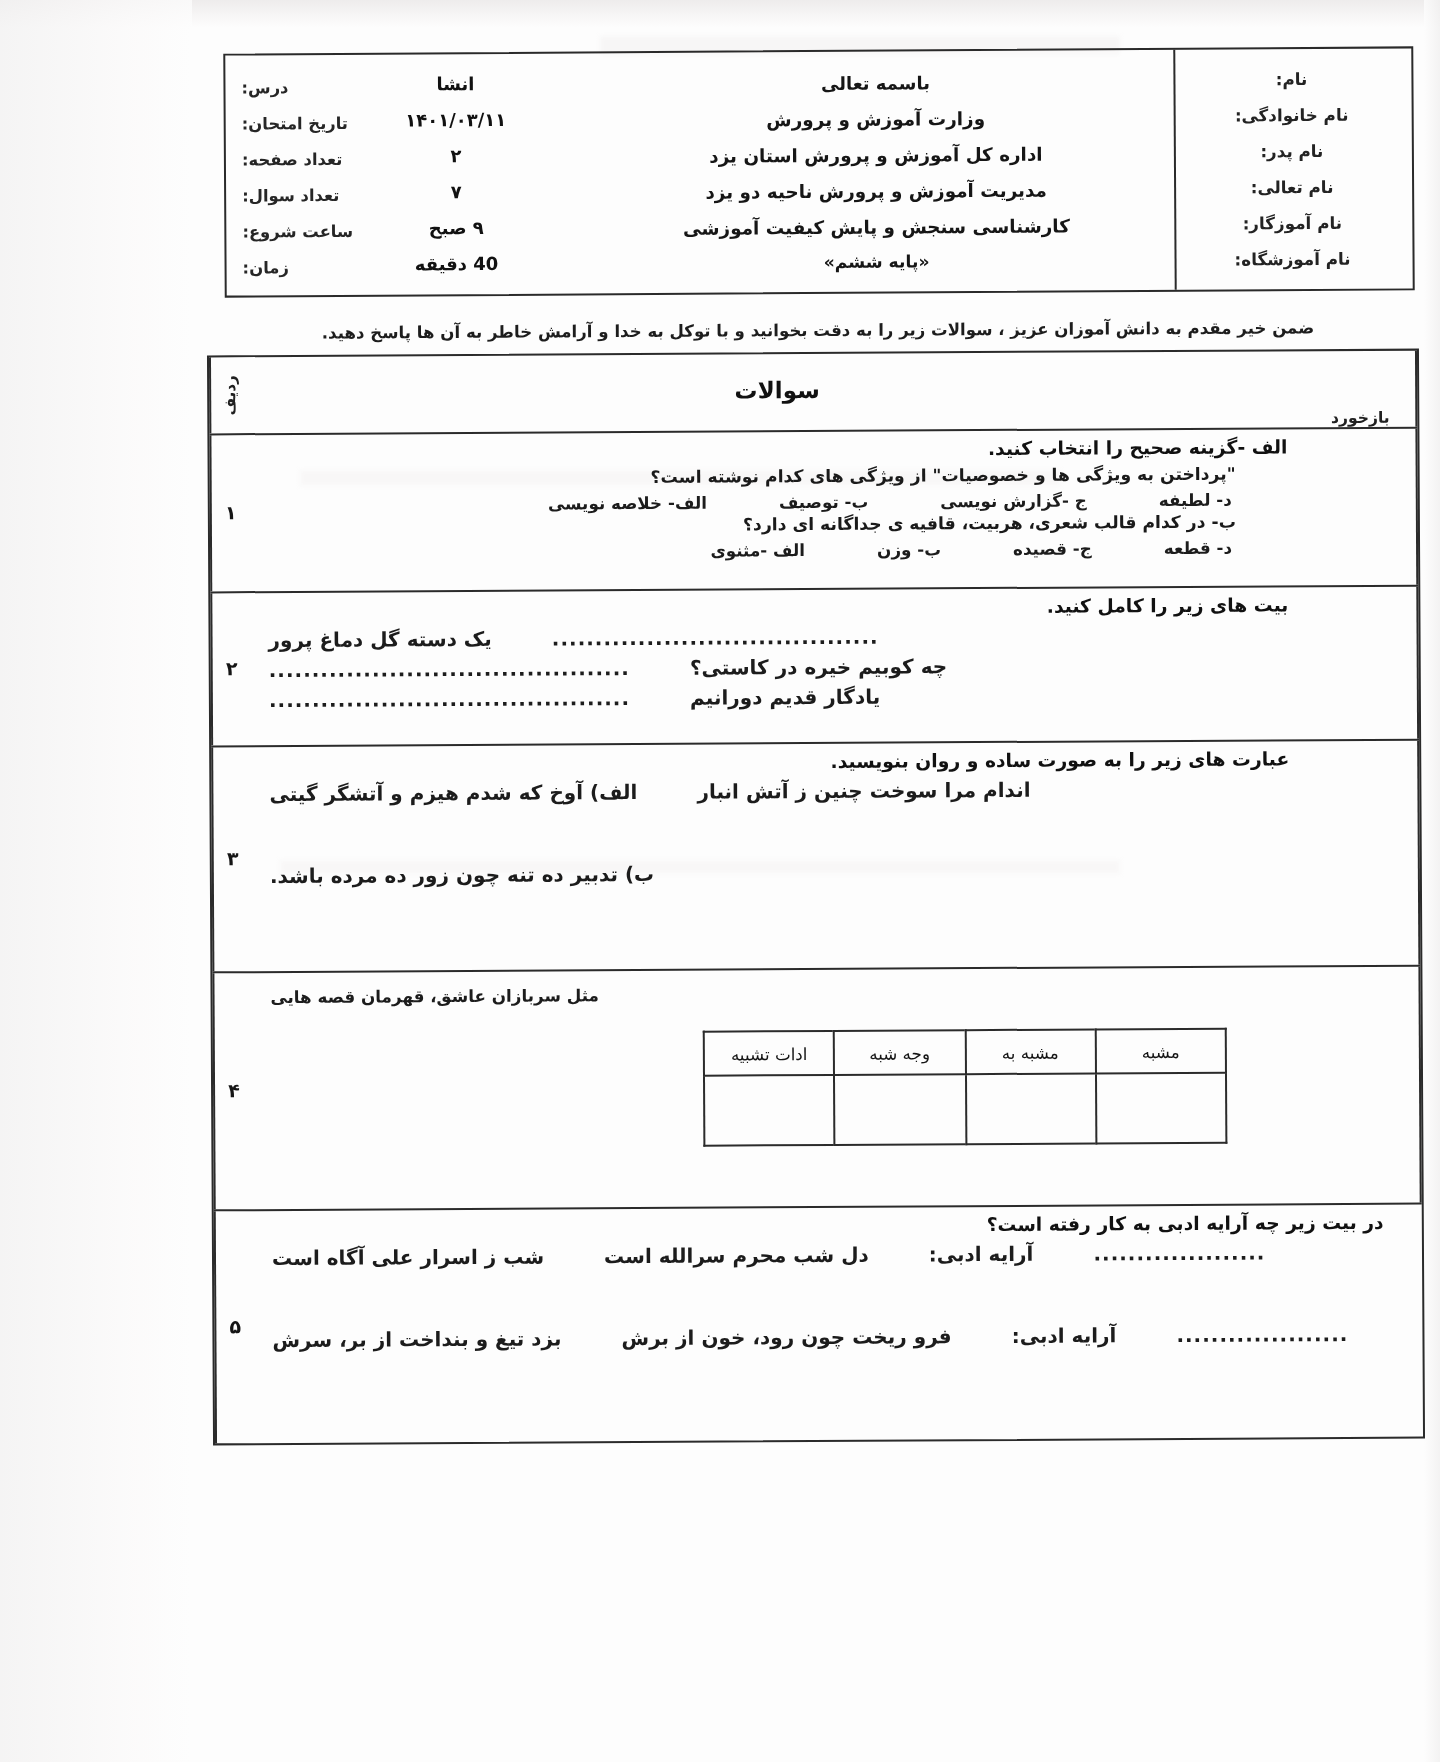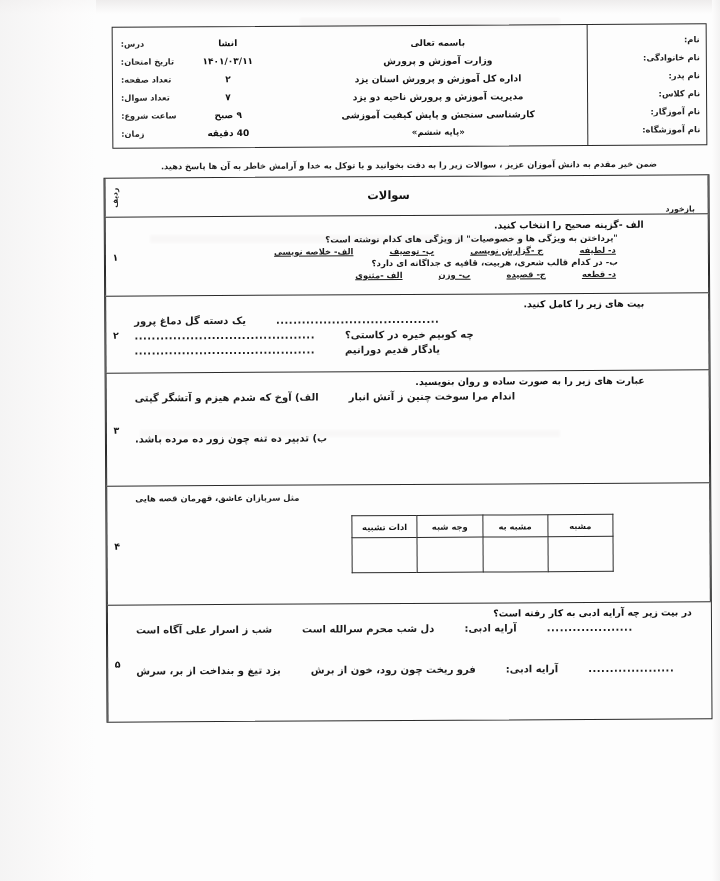--- a/index.html
+++ b/index.html
@@ -92,21 +92,21 @@
 
   
   #student-fields {
     right: 0;
     width: 118px;
     padding: 3px 6px 3px 4px;
   }
   #student-fields .field {
     font-size: 8.4px;
     font-weight: 700;
-    text-align: right;
+    text-align: center;
     line-height: 1.1;
     color: #232323;
     white-space: nowrap;
   }
 
   
   #ministry-titles {
     right: 118px;
     width: 300px;
     align-items: center;
@@ -275,21 +275,21 @@
     display: flex;
     flex-direction: row;
     justify-content: flex-start;
     gap: 36px;
     padding: 1px 28px 1px 0;
     font-size: 8.4px;
     font-weight: 600;
     color: #1c1c1c;
     white-space: nowrap;
   }
-  .opt-row .opt { direction: rtl; text-decoration: underline; }
+  .opt-row .opt { direction: rtl; }
 
   .pair-row {
     display: flex;
     flex-direction: row-reverse;
     align-items: baseline;
     gap: 30px;
     padding: 2px 18px 2px 0;
     white-space: nowrap;
   }
   .pair-row .seg {
@@ -311,21 +311,21 @@
     margin: 10px 0 8px 0;
     margin-right: 32px;
     width: 262px;
     border-collapse: collapse;
     table-layout: fixed;
   }
   #simile-table th, #simile-table td {
     border: 1.2px solid #2b2b2b;
     height: 21px;
     font-size: 8.4px;
-    font-weight: 700;
+    font-weight: 400;
     color: #151515;
     text-align: center;
     padding: 0;
   }
   #simile-table td { height: 34px; }
   .spacer-md { height: 14px; }
   .spacer-lg { height: 26px; }
   .row-tall { min-height: 78px; }
   .row-q2 { min-height: 76px; }
   .row-q3 { min-height: 112px; }
@@ -345,21 +345,21 @@
   <div class="scan-blotch" style="left:140px; top:430px; width:420px; height:7px;"></div>
 
   <div id="header-box">
     <div class="hdr-inner">
       <div class="hdr-divider" id="hdr-div-right"></div>
 
       <div class="hdr-col" id="student-fields">
         <div class="field">نام:</div>
         <div class="field">نام خانوادگی:</div>
         <div class="field">نام پدر:</div>
-        <div class="field">نام کلاس:</div>
+        <div class="field">نام تعالی:</div>
         <div class="field">نام آموزگار:</div>
         <div class="field">نام آموزشگاه:</div>
       </div>
 
       <div class="hdr-col" id="ministry-titles">
         <div class="ttl basmala">باسمه تعالی</div>
         <div class="ttl">وزارت آموزش و پرورش</div>
         <div class="ttl">اداره کل آموزش و پرورش استان یزد</div>
         <div class="ttl">مدیریت آموزش و پرورش ناحیه دو یزد</div>
         <div class="ttl">کارشناسی سنجش و پایش کیفیت آموزشی</div>

